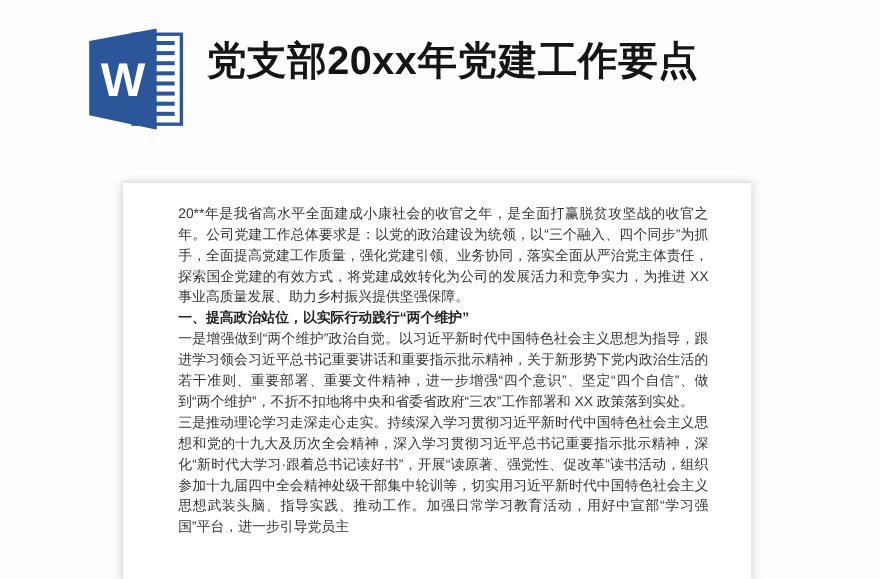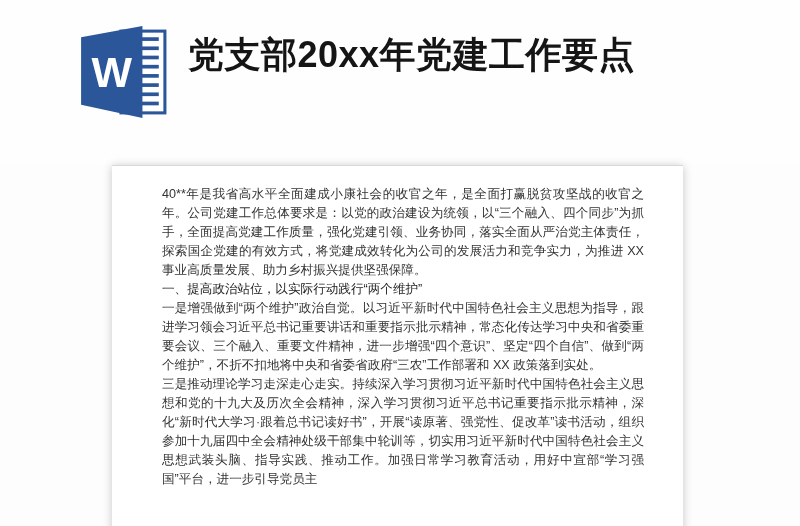--- a/index.html
+++ b/index.html
@@ -48,21 +48,21 @@
   }
   .doc-page p {
     margin: 0;
     font-size: 12.6px;
     line-height: 19px;
     color: #333333;
     text-align: justify;
     word-break: break-all;
   }
   .doc-page p.heading {
-    font-weight: 400;
+    font-weight: 700;
     color: #222222;
   }
 </style>
 </head>
 <body>
 
 <div class="screen">
 
   <div class="header">
 
@@ -87,19 +87,19 @@
       </svg>
     </div>
 
     <div class="title-block">
       <div>党支部20xx年党建工作要点</div>
     </div>
 
   </div>
 
   <div class="doc-page">
-    <p class="paragraph">40**年是我省高水平全面建成小康社会的收官之年，是全面打赢脱贫攻坚战的收官之年。公司党建工作总体要求是：以党的政治建设为统领，以“三个融入、四个同步”为抓手，全面提高党建工作质量，强化党建引领、业务协同，落实全面从严治党主体责任，探索国企党建的有效方式，将党建成效转化为公司的发展活力和竞争实力，为推进 XX 事业高质量发展、助力乡村振兴提供坚强保障。</p>
+    <p class="paragraph">20**年是我省高水平全面建成小康社会的收官之年，是全面打赢脱贫攻坚战的收官之年。公司党建工作总体要求是：以党的政治建设为统领，以“三个融入、四个同步”为抓手，全面提高党建工作质量，强化党建引领、业务协同，落实全面从严治党主体责任，探索国企党建的有效方式，将党建成效转化为公司的发展活力和竞争实力，为推进 XX 事业高质量发展、助力乡村振兴提供坚强保障。</p>
     <p class="heading">一、提高政治站位，以实际行动践行“两个维护”</p>
-    <p class="paragraph">一是增强做到“两个维护”政治自觉。以习近平新时代中国特色社会主义思想为指导，跟进学习领会习近平总书记重要讲话和重要指示批示精神，常态化传达学习中央和省委重要会议、三个融入、重要文件精神，进一步增强“四个意识”、坚定“四个自信”、做到“两个维护”，不折不扣地将中央和省委省政府“三农”工作部署和 XX 政策落到实处。</p>
+    <p class="paragraph">一是增强做到“两个维护”政治自觉。以习近平新时代中国特色社会主义思想为指导，跟进学习领会习近平总书记重要讲话和重要指示批示精神，关于新形势下党内政治生活的若干准则、重要部署、重要文件精神，进一步增强“四个意识”、坚定“四个自信”、做到“两个维护”，不折不扣地将中央和省委省政府“三农”工作部署和 XX 政策落到实处。</p>
     <p class="paragraph">三是推动理论学习走深走心走实。持续深入学习贯彻习近平新时代中国特色社会主义思想和党的十九大及历次全会精神，深入学习贯彻习近平总书记重要指示批示精神，深化“新时代大学习·跟着总书记读好书”，开展“读原著、强党性、促改革”读书活动，组织参加十九届四中全会精神处级干部集中轮训等，切实用习近平新时代中国特色社会主义思想武装头脑、指导实践、推动工作。加强日常学习教育活动，用好中宣部“学习强国”平台，进一步引导党员主</p>
   </div>
 
 </div>
 
 </body></html>

